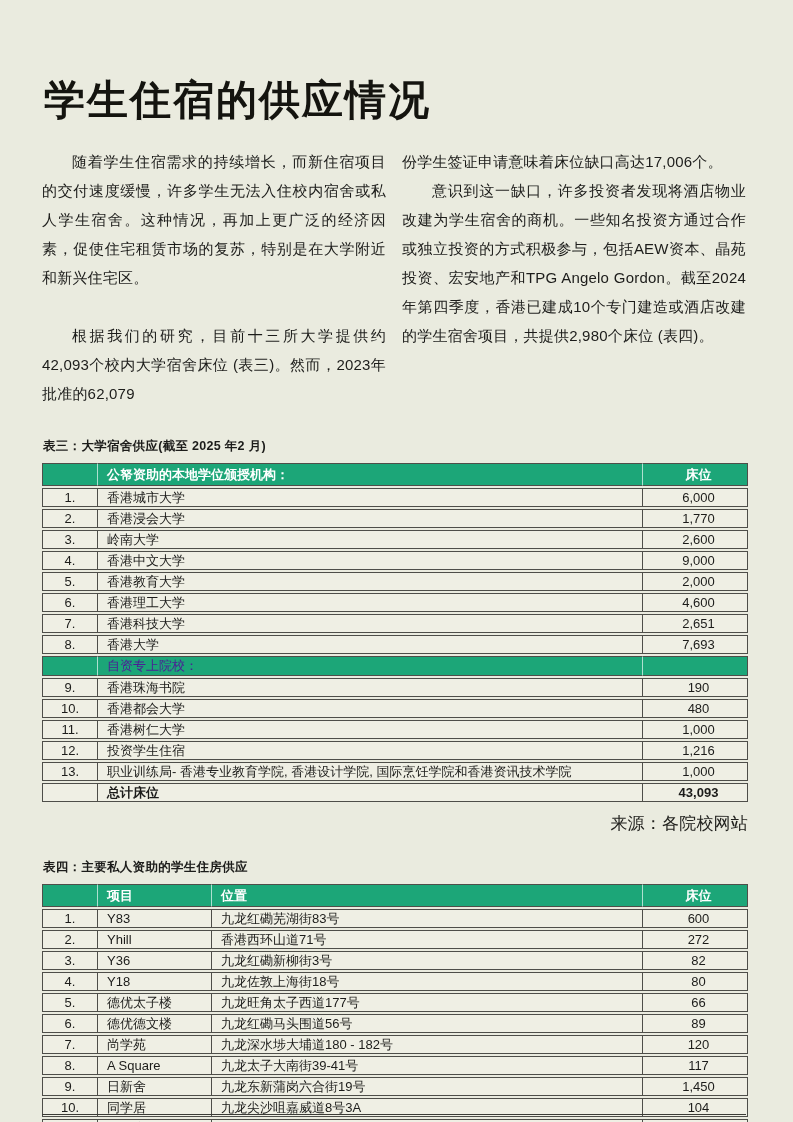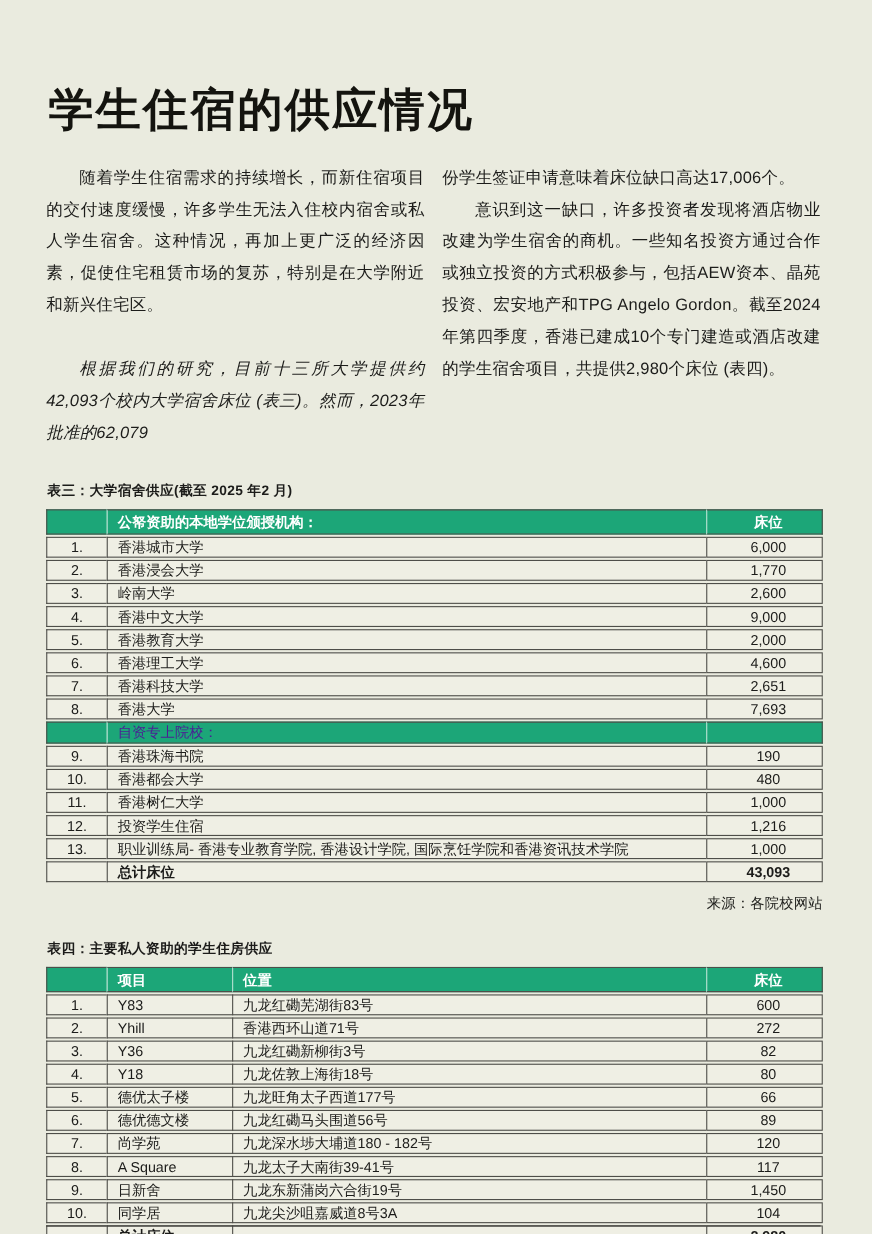--- a/index.html
+++ b/index.html
@@ -23,21 +23,21 @@
   .doc-title{
     font-family:"Liberation Serif","DejaVu Serif",serif;
     font-size:41px;font-weight:700;letter-spacing:2px;
     color:#14140f;margin:38px 0 0 2px;line-height:1.2;
   }
 
   .cols{display:flex;gap:16px;margin-top:22px;}
   .col{flex:1;font-size:15px;line-height:29px;text-align:justify;letter-spacing:0.2px;}
   .col p{margin:0;}
   .col p.indent{text-indent:2em;}
-  .col p.gap{margin-top:29px;font-style:italic;}
+  .col p.gap{margin-top:29px;}
 
   .tbl-caption{
     font-size:12.5px;font-weight:700;letter-spacing:0.3px;
     margin:0 0 6px 1px;
   }
   .tbl-section{margin-top:30px;}
   table.tbl{
     border-collapse:separate;border-spacing:0 2px;
     width:706px;table-layout:fixed;
     font-size:13px;
@@ -63,21 +63,21 @@
   table.tbl td:first-child{text-align:center;}
   table.tbl td:last-child{text-align:center;}
 
   table.tbl tr.section td{
     background:var(--green);color:#4c1d95;font-weight:400;height:20px;
   }
   table.tbl tr.section td + td{border-left-color:rgba(255,255,255,0.65);}
   table.tbl tr.total td{font-weight:700;}
 
   .tbl-source{
-    width:706px;text-align:right;font-size:13px;
+    width:706px;text-align:right;font-size:17px;
     margin-top:8px;color:#22221f;letter-spacing:0.2px;
   }
 
   .footer{
     position:absolute;left:42px;right:47px;top:1076px;
     border-top:1px solid #3B3B36;
     display:flex;justify-content:space-between;align-items:flex-start;
     padding-top:10px;font-size:12.5px;letter-spacing:0.2px;
   }
 </style>

